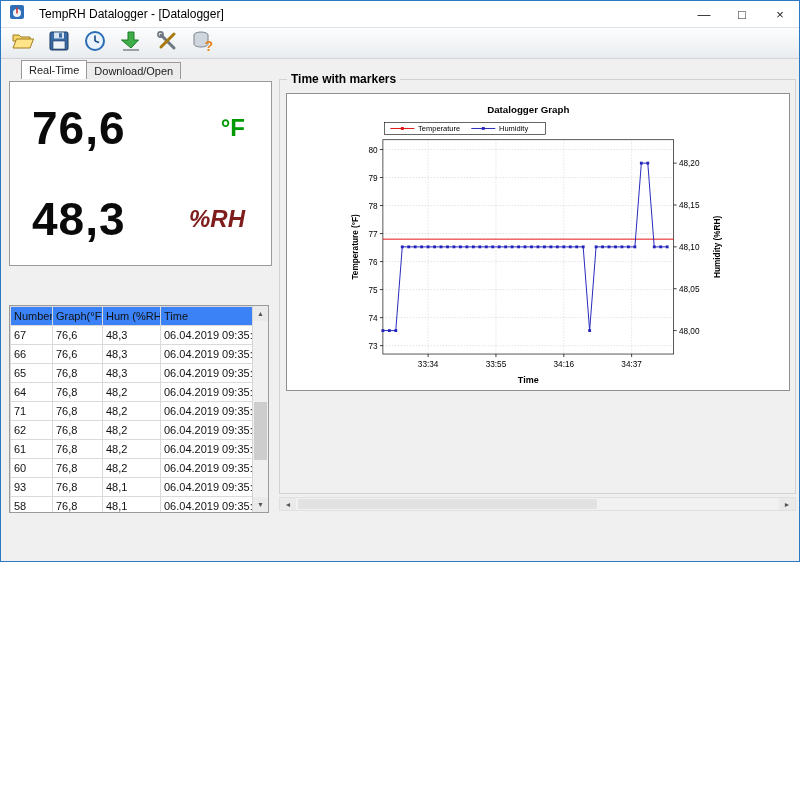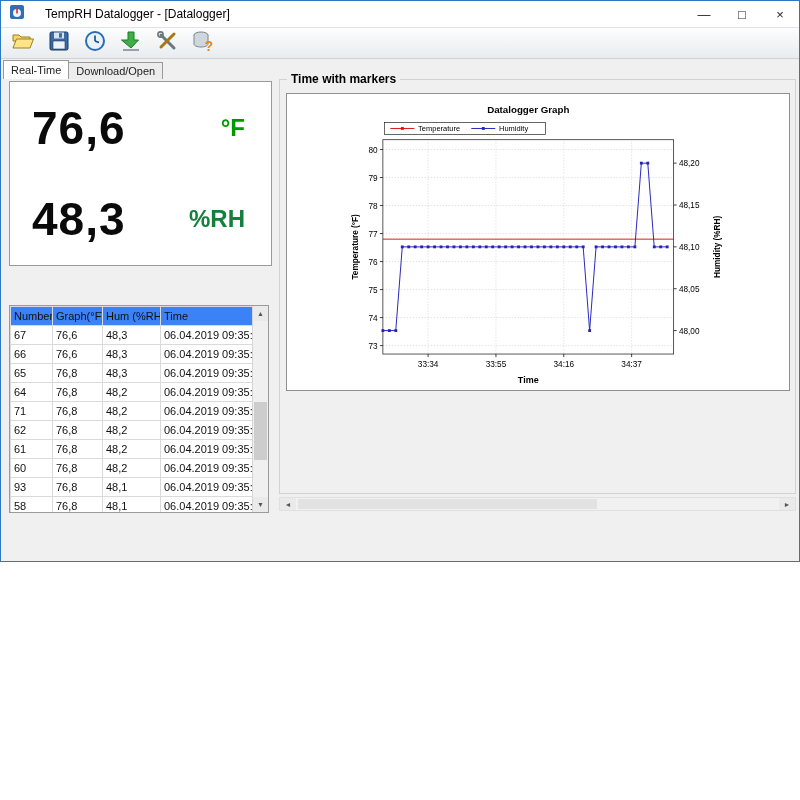--- a/index.html
+++ b/index.html
@@ -1,34 +1,34 @@
 <!DOCTYPE html>
 <html><head>
 <meta charset="utf-8">
 <style>
   * { box-sizing: border-box; margin: 0; padding: 0; }
   html,body { width: 800px; height: 800px; background: #ffffff; font-family: "Liberation Sans", sans-serif; }
   .window { position: absolute; left: 0; top: 0; width: 800px; height: 562px; border: 1px solid #2b79c2; background: #f0f0f0; display: flex; flex-direction: column; overflow: hidden; }
 
   
-  .titlebar { height: 26px; background: #ffffff; display: flex; align-items: center; padding-left: 8px; gap: 20px; flex: none; }
+  .titlebar { height: 26px; background: #ffffff; display: flex; align-items: center; padding-left: 8px; gap: 14px; flex: none; }
   .titlebar .title { font-size: 12px; color: #000; }
   .win-controls { margin-left: auto; display: flex; height: 100%; }
   .win-btn { width: 38px; display: flex; align-items: center; justify-content: center; font-size: 13px; color: #222; }
 
   
   .menubar { height: 21px; background: #f0f0f0; display: flex; align-items: center; padding-left: 4px; flex: none; }
   .menu-item { font-size: 12px; padding: 2px 8px; color: #111; }
 
   
   .toolbar { height: 32px; background: linear-gradient(#fcfdfe, #e9ecef); border-top: 1px solid #e2e2e2; border-bottom: 1px solid #d2d2d2; display: flex; align-items: center; gap: 9px; padding-left: 8px; flex: none; }
   .tool-btn { width: 27px; height: 27px; display: flex; align-items: center; justify-content: center; border-radius: 2px; }
 
   
-  .tabstrip { height: 20px; background: #f0f0f0; display: flex; align-items: flex-end; padding-left: 2px; flex: none; }
+  .tabstrip { height: 20px; background: #f0f0f0; display: flex; align-items: flex-end; padding-left: 20px; flex: none; }
   .tab { font-size: 11px; color: #222; padding: 2px 7px 3px; border: 1px solid #9a9a9a; border-bottom: none; background: #ececec; margin-right: -1px; height: 17px; }
   .tab.active { background: #ffffff; height: 19px; padding-top: 3px; position: relative; z-index: 2; }
 
   
   .content { flex: 1; position: relative; background: #f0f0f0; }
 
   .reading-box { position: absolute; left: 8px; top: 2px; width: 263px; height: 185px; background: #fff; border: 1px solid #9a9a9a; display: flex; flex-direction: column; }
   .reading-row { flex: 1; display: flex; align-items: center; justify-content: space-between; padding: 0 26px 0 22px; }
   .reading-value { font-size: 46px; font-weight: bold; color: #0a0a0a; letter-spacing: 1px; }
   .reading-unit { font-size: 24px; font-weight: bold; }
@@ -143,21 +143,21 @@
 
   <div class="content">
 
     <div class="reading-box">
       <div class="reading-row">
         <span class="reading-value">76,6</span>
         <span class="reading-unit" style="color: rgb(0, 153, 0);">°F</span>
       </div>
       <div class="reading-row">
         <span class="reading-value">48,3</span>
-        <span class="reading-unit" style="color: #15803d;">%RH</span>
+        <span class="reading-unit" style="color: #7f1d1d; font-style: italic;">%RH</span>
       </div>
     </div>
 
     <div class="table-box">
       <table class="log-table">
         <colgroup>
             <col style="width:42px">
             <col style="width:50px">
             <col style="width:58px">
             <col style="width:93px">

